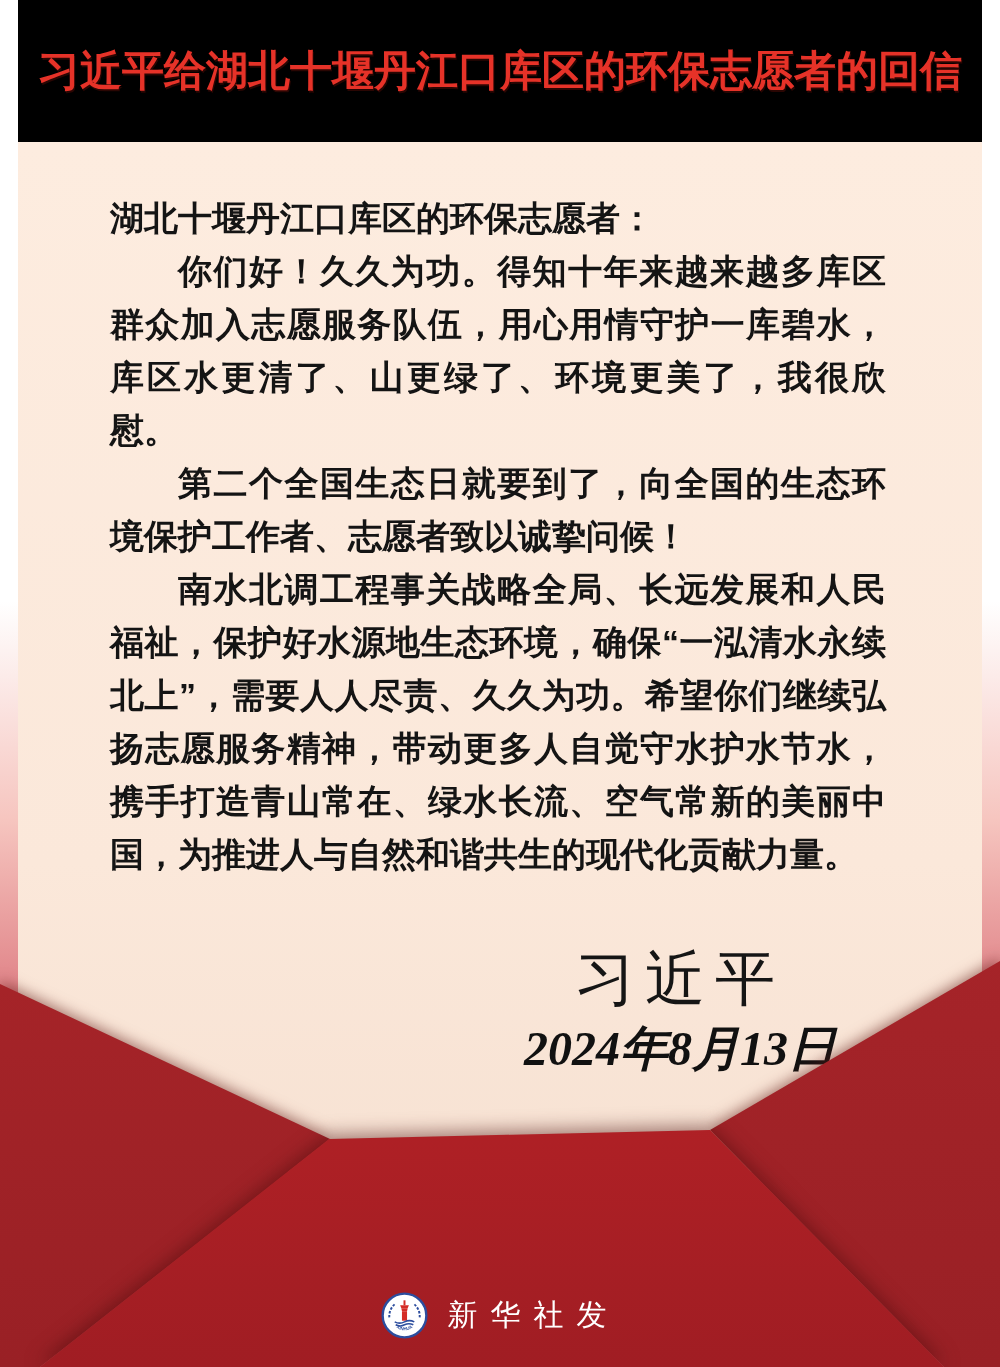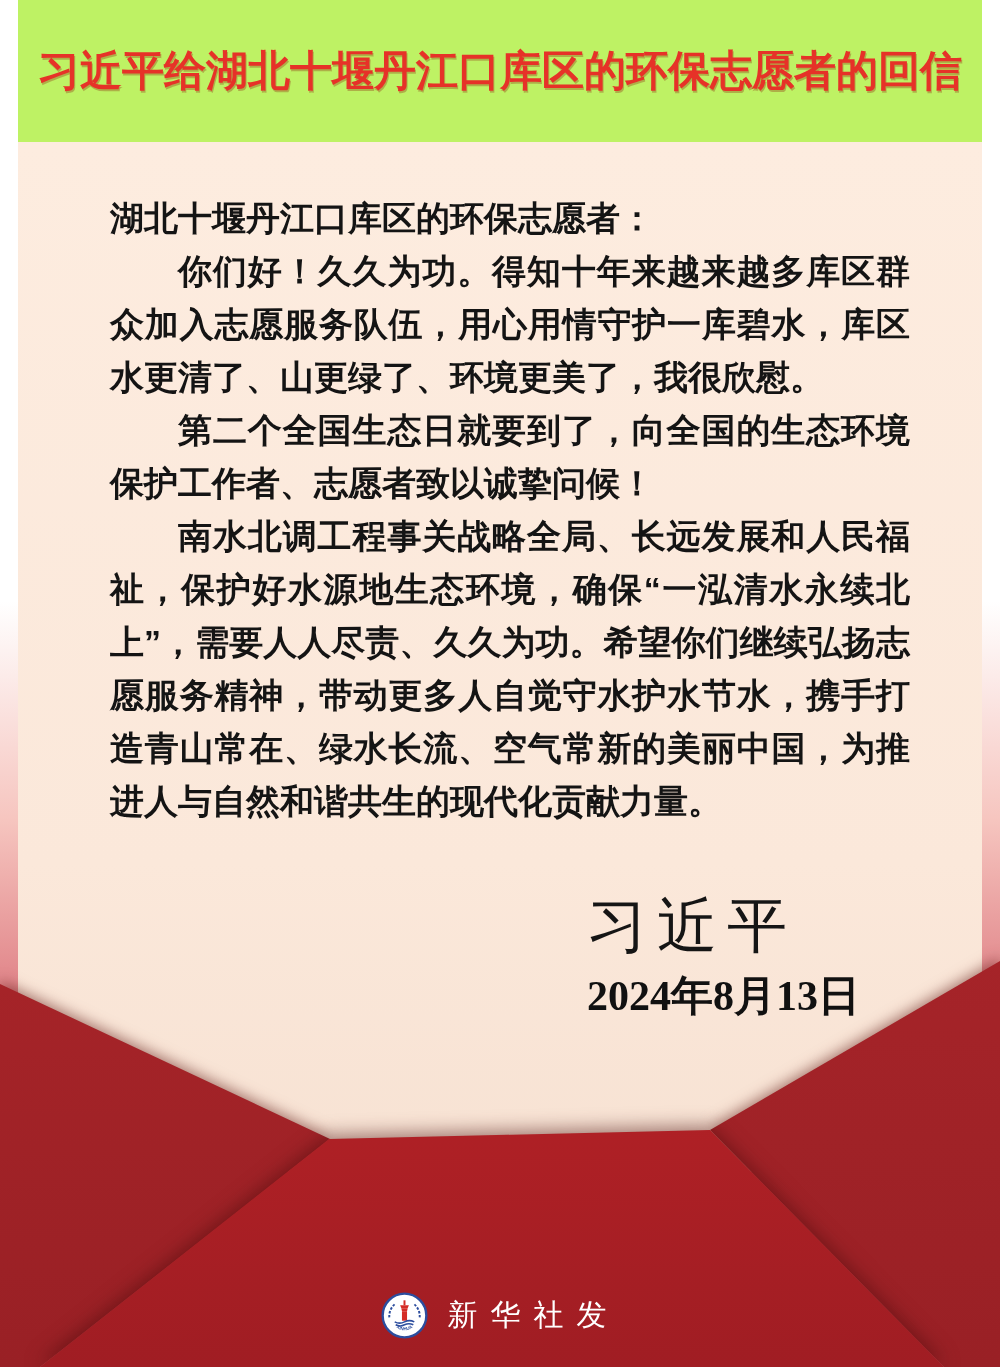--- a/index.html
+++ b/index.html
@@ -12,72 +12,73 @@
     font-family:"Liberation Sans", sans-serif;
   }
   
   .page-bg{
     position:absolute;inset:0;z-index:0;
     background:linear-gradient(180deg,#ffffff 0%,#ffffff 44%,#f6c5bf 60%,#e1868a 72%,#d4757c 82%,#c9646c 100%);
   }
   
   .title-band{
     position:absolute;left:18px;right:18px;top:0;height:142px;z-index:1;
-    background:#bef264;
+    background:#000000;
     display:flex;align-items:center;justify-content:center;
   }
   .page-title{
     margin:0;
     font-family:"Liberation Serif", serif;
     font-weight:900;
     font-size:42px;
     line-height:1;
     color:#e63228;
     letter-spacing:0px;
     text-shadow:1px 2px 0 rgba(140,20,10,0.30);
     white-space:nowrap;
   }
   
   .paper{
     position:absolute;left:18px;right:18px;top:142px;height:1030px;z-index:1;
     background:linear-gradient(180deg,#fdecdf 0%,#fbe8da 70%,#f7e2d3 100%);
   }
   .paper-inner{
-    padding:50px 72px 0 92px;
+    padding:50px 96px 0 92px;
     color:#141414;
   }
   .salutation{
     margin:0;
     font-size:34px;line-height:53px;font-weight:700;
   }
   .para{
     margin:0;
     font-size:34px;line-height:53px;font-weight:700;
     text-indent:2em;
     text-align:justify;
   }
   .sign-block{
-    display:flex;flex-direction:column;
+    display:flex;flex-direction:column;align-items:center;
     float:right;
     margin:58px 50px 0 0;
   }
   .signature{
     font-family:"DejaVu Serif", serif;
     font-size:60px;line-height:78px;
     letter-spacing:10px;
     color:#151515;
     white-space:nowrap;
   }
   .letter-date{
     margin-top:10px;
     font-family:"Liberation Serif", serif;
     font-weight:700;
-    font-size:42px;line-height:44px;
+    font-size:48px;line-height:44px;
     color:#111;
     white-space:nowrap;
+    font-style:italic;
   }
   
   .flap-wrap{position:absolute;inset:0;pointer-events:none;}
   .flap{position:absolute;inset:0;}
   .wrap-left,.wrap-right{z-index:2;filter:drop-shadow(0 -3px 7px rgba(96,26,22,0.55));}
   .wrap-bottom{z-index:3;filter:drop-shadow(0 -4px 9px rgba(70,10,10,0.50));}
   .flap-left{
     clip-path:polygon(0px 984px,330px 1139px,40px 1367px,0px 1367px);
     background:linear-gradient(180deg,#d9362f 0%,#b1272b 45%,#992025 100%);
   }

